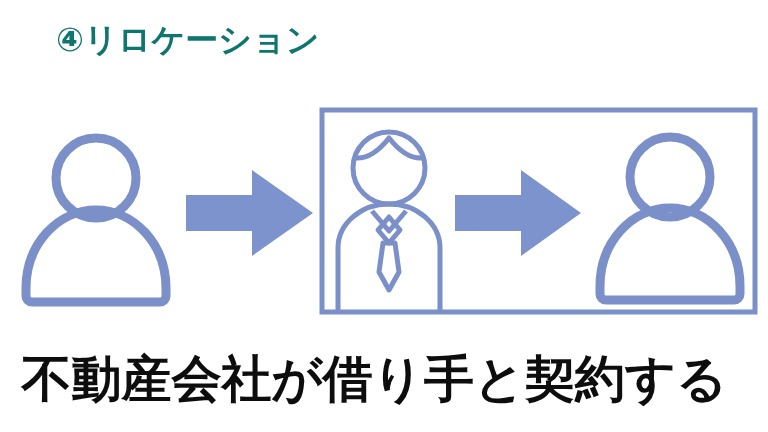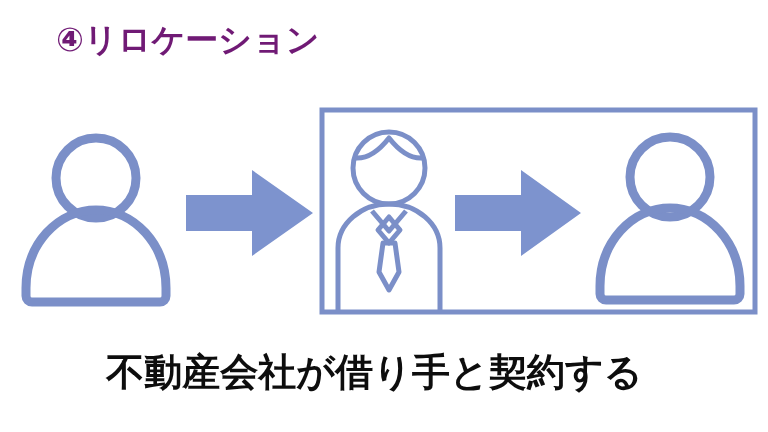--- a/index.html
+++ b/index.html
@@ -18,33 +18,33 @@
     width: 768px;
     height: 432px;
     background: #ffffff;
   }
   #title {
     position: absolute;
     left: 56px;
     top: 22px;
     font-size: 33px;
     font-weight: bold;
-    color: #701a75;
+    color: #0f766e;
     letter-spacing: 0px;
     white-space: nowrap;
     line-height: 1.1;
     text-align: center;
   }
   #caption {
     position: absolute;
     left: 0;
     top: 352px;
     width: 749px;
     text-align: center;
-    font-size: 38px;
+    font-size: 50px;
     font-weight: bold;
     color: #0d0d0d;
     letter-spacing: 0px;
     white-space: nowrap;
     line-height: 1.1;
   }
   #diagram {
     position: absolute;
     left: 0;
     top: 0;

